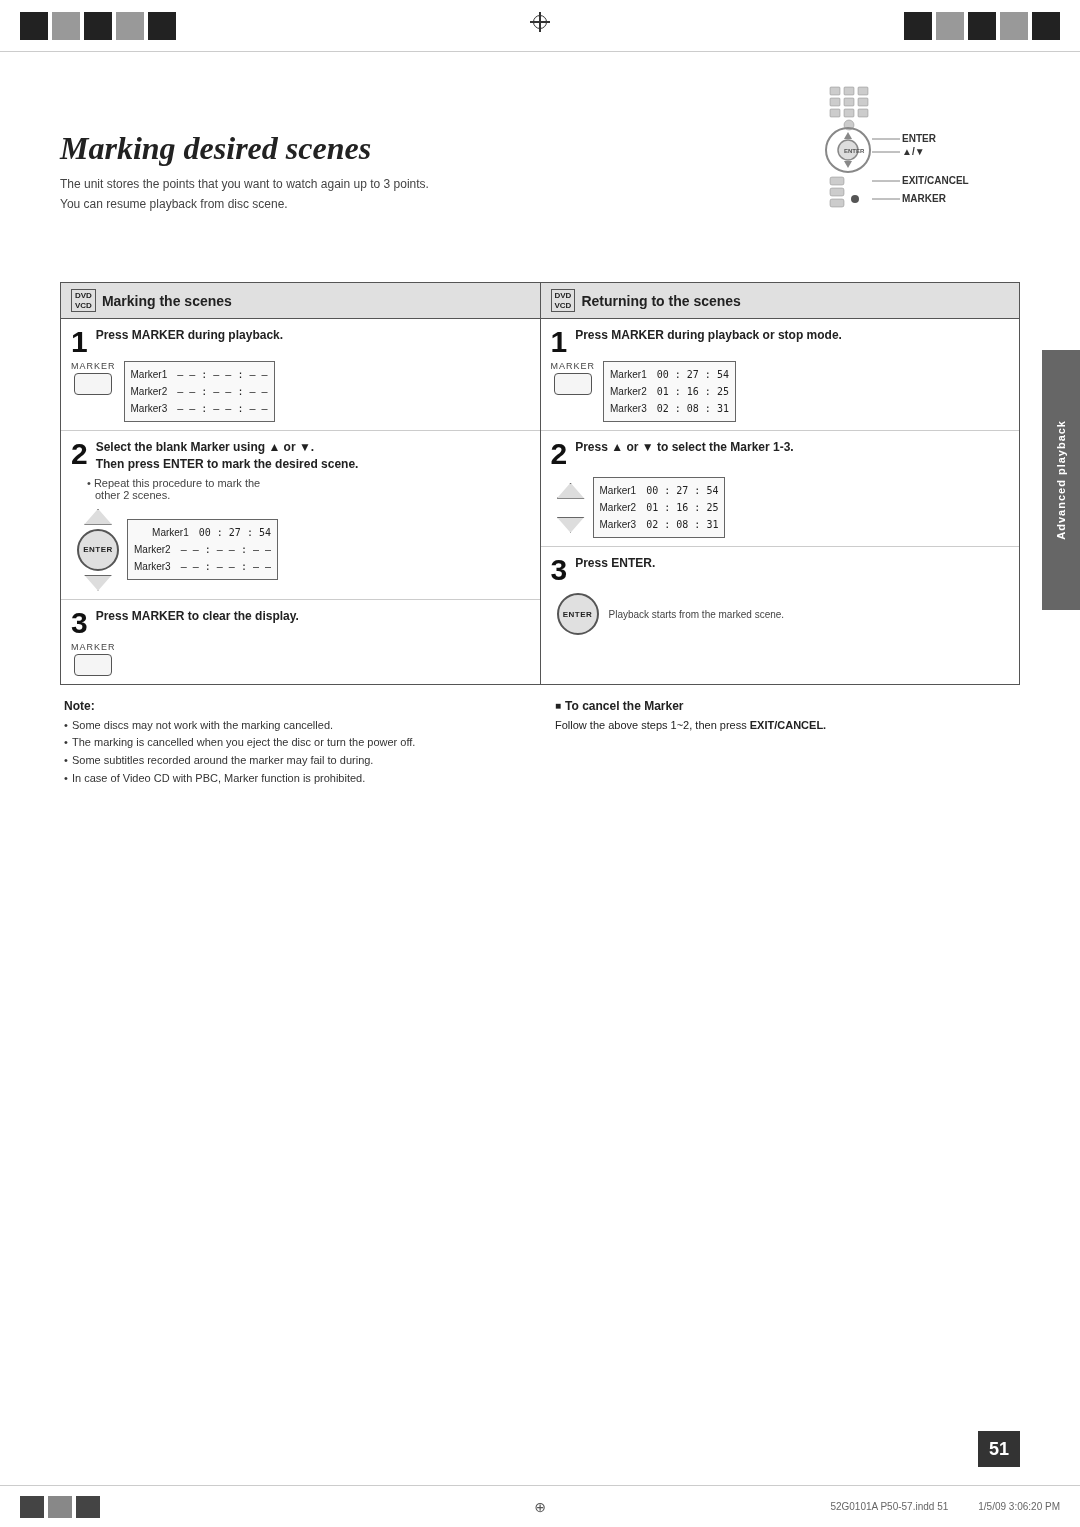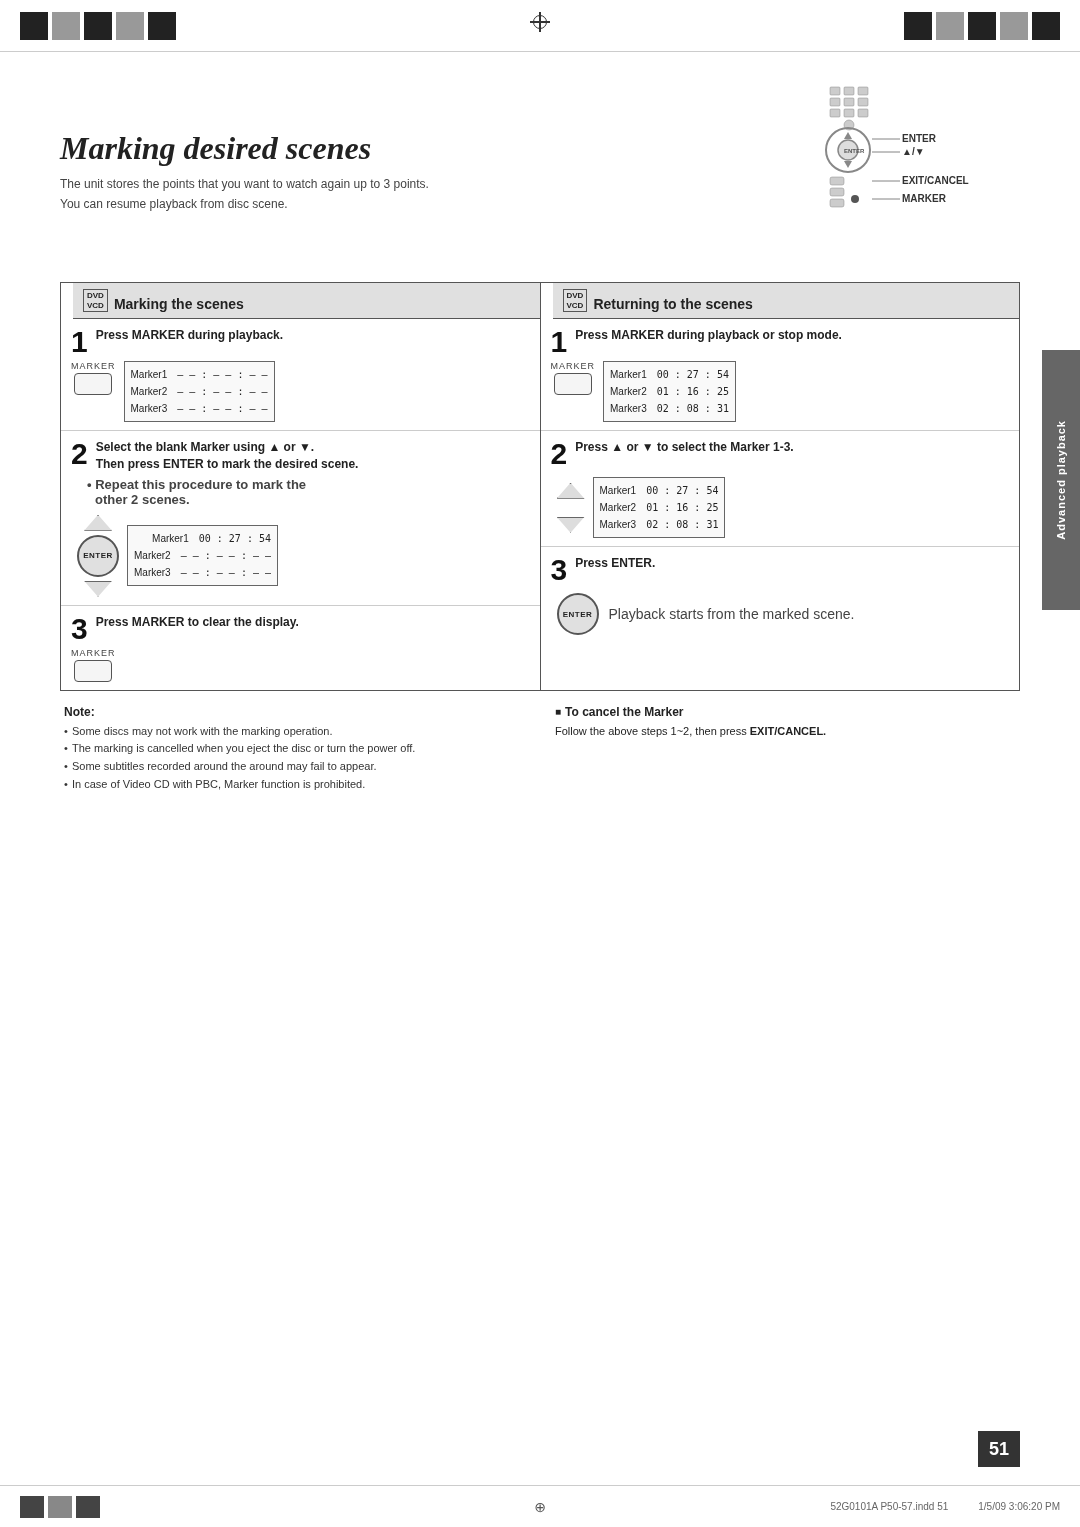--- a/index.html
+++ b/index.html
@@ -100,23 +100,22 @@
     }
 
     
     .col-header {
       background: #e0e0e0;
       border-bottom: 1.5px solid #555;
       padding: 6px 10px;
       font-weight: bold;
       font-size: 14px;
       display: flex;
-      align-items: flex-end;
+      align-items: center;
       gap: 6px;
-      margin-left: 12px;
     }
     .dvd-badge {
       display: inline-flex;
       flex-direction: column;
       align-items: center;
       font-size: 8px;
       font-weight: bold;
       border: 1px solid #555;
       padding: 1px 3px;
       line-height: 1.2;
@@ -173,25 +172,24 @@
       background: #e0e0e0;
       display: flex;
       align-items: center;
       justify-content: center;
       font-size: 8px;
       font-weight: bold;
       letter-spacing: 0.5px;
     }
 
     .repeat-note {
-      font-size: 13px;
+      font-size: 11px;
       color: #444;
       margin: 4px 0;
       padding-left: 10px;
-      font-weight: bold;
     }
 
     
     .notes-section {
       display: flex;
       gap: 30px;
       margin-top: 14px;
       padding: 0 4px;
     }
     .notes-left {
@@ -605,33 +603,33 @@
         </div>
       </div>
 
       <div class="col-step">
         <div class="step-row">
           <span class="step-num-big">3</span>
           <span class="step-instruction">Press ENTER.</span>
         </div>
         <div style="padding-left:6px; margin-top:8px; display:flex; align-items:center; gap:10px;">
           <div class="enter-btn">ENTER</div>
-          <div style="font-size:14px; color:#444; line-height:1.5;">Playback starts from the marked
+          <div style="font-size:10px; color:#444; line-height:1.5;">Playback starts from the marked
 scene.</div>
         </div>
       </div>
     </div>
   </div>
 
   <div class="notes-section">
     <div class="notes-left">
       <div class="notes-title">Note:</div>
-      <div class="note-item">Some discs may not work with the marking operation.</div>
+      <div class="note-item">Some discs may not work with the marking cancelled.</div>
       <div class="note-item">The marking is cancelled when you eject the disc or turn the power off.</div>
-      <div class="note-item">Some subtitles recorded around the around may fail to appear.</div>
+      <div class="note-item">Some subtitles recorded around the marker may fail to during.</div>
       <div class="note-item">In case of Video CD with PBC, Marker function is prohibited.</div>
     </div>
     <div class="notes-right">
       <div class="cancel-marker-title">To cancel the Marker</div>
       <div class="cancel-text">
         Follow the above steps 1~2, then press <strong>EXIT/CANCEL.</strong>
       </div>
     </div>
   </div>
 

